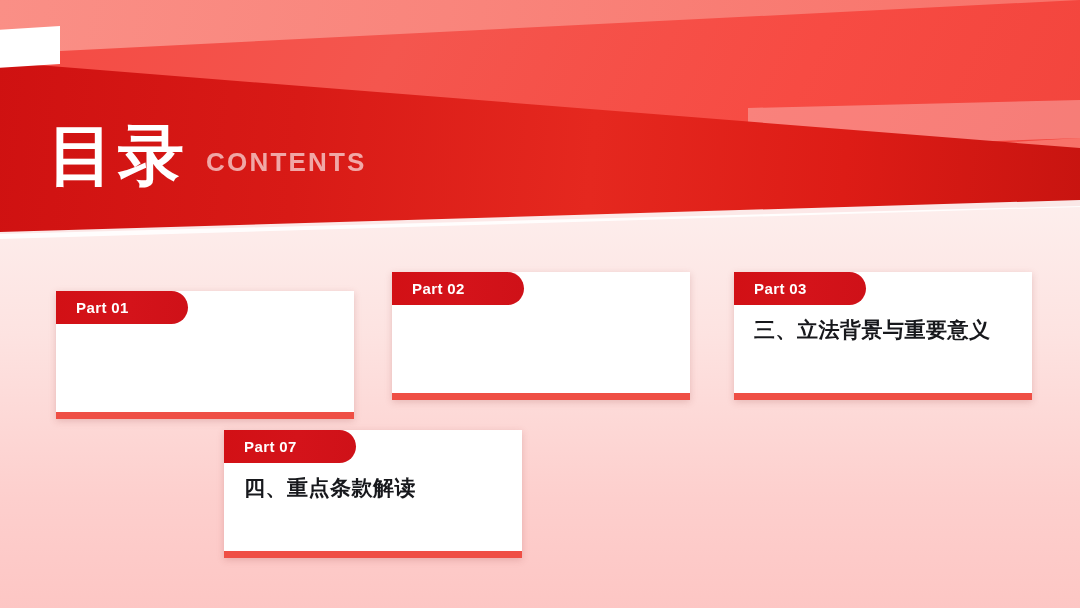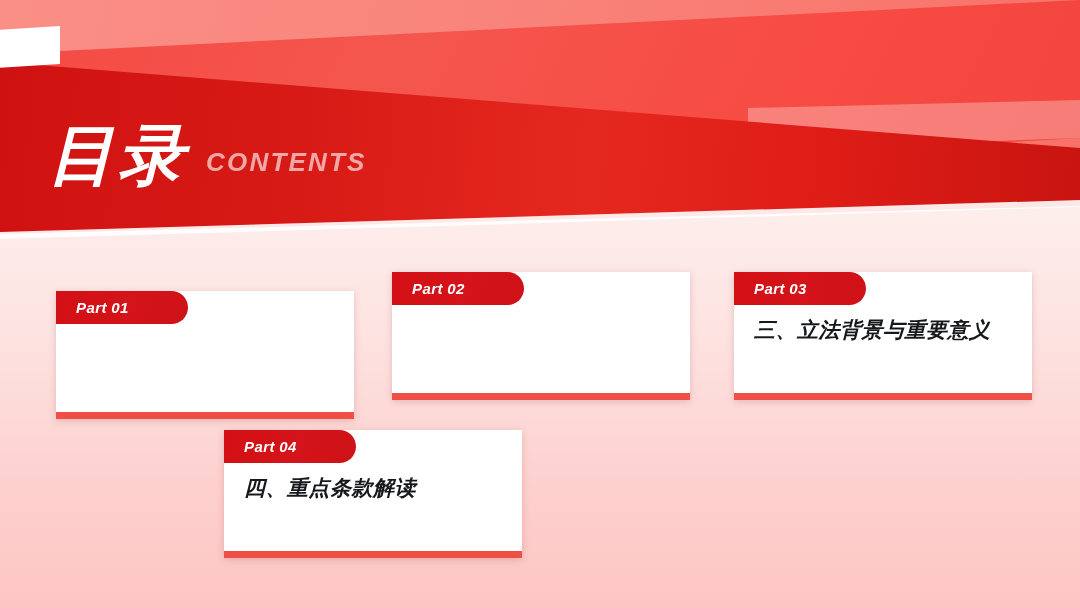--- a/index.html
+++ b/index.html
@@ -7,21 +7,20 @@
   html, body {
     width:1080px; height:608px;
     overflow:hidden;
     font-family:"Liberation Sans","DejaVu Sans",sans-serif;
   }
   #slide {
     position:relative;
     width:1080px; height:608px;
     background:linear-gradient(to bottom,#ffffff 0%,#fdf4f3 22%,#fde3e1 55%,#fdcfcd 82%,#fdc6c4 100%);
     overflow:hidden;
-    font-style:italic;
   }
 
   
   .banner-layer { position:absolute; }
 
   
   #band-salmon {
     left:0; top:0; width:1080px; height:240px;
     background:linear-gradient(100deg,#fa8f86 0%,#f9857c 40%,#f87168 100%);
     clip-path:polygon(0 0, 1080px 0, 1080px 160px, 0 232px);
@@ -148,20 +147,20 @@
   <div class="card" id="card-3">
     <div class="card-badge">
       <span class="card-badge-text">Part 03</span>
     </div>
     <div class="card-title">三、立法背景与重要意义</div>
     <div class="card-underline"></div>
   </div>
 
   <div class="card" id="card-4">
     <div class="card-badge">
-      <span class="card-badge-text">Part 04</span>
+      <span class="card-badge-text">Part 07</span>
     </div>
     <div class="card-title">四、重点条款解读</div>
     <div class="card-underline"></div>
   </div>
 
 
 </div>
 
 </body></html>

